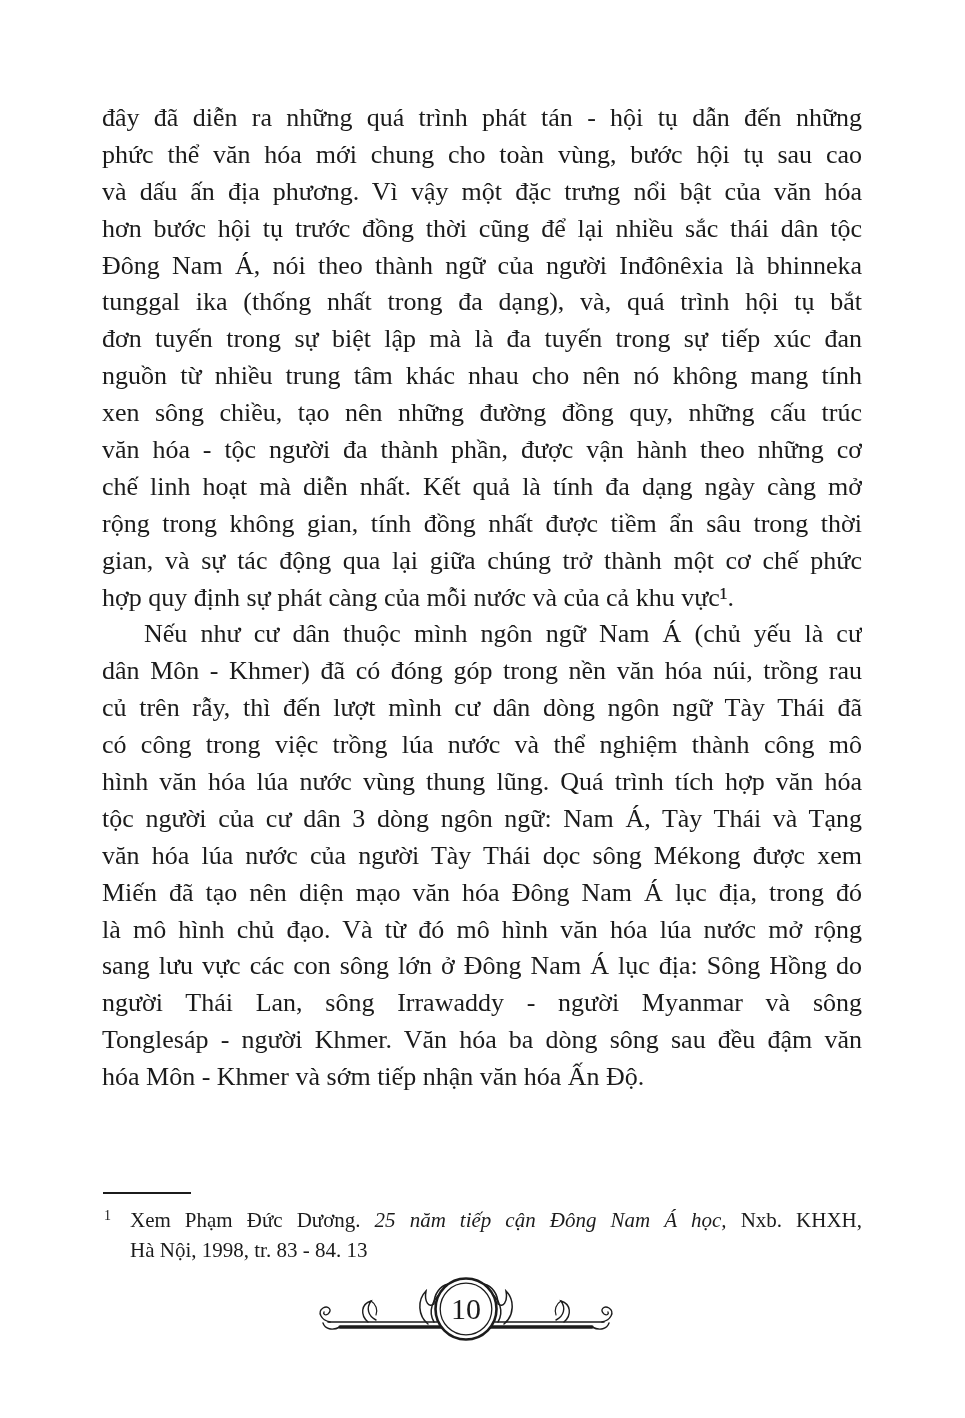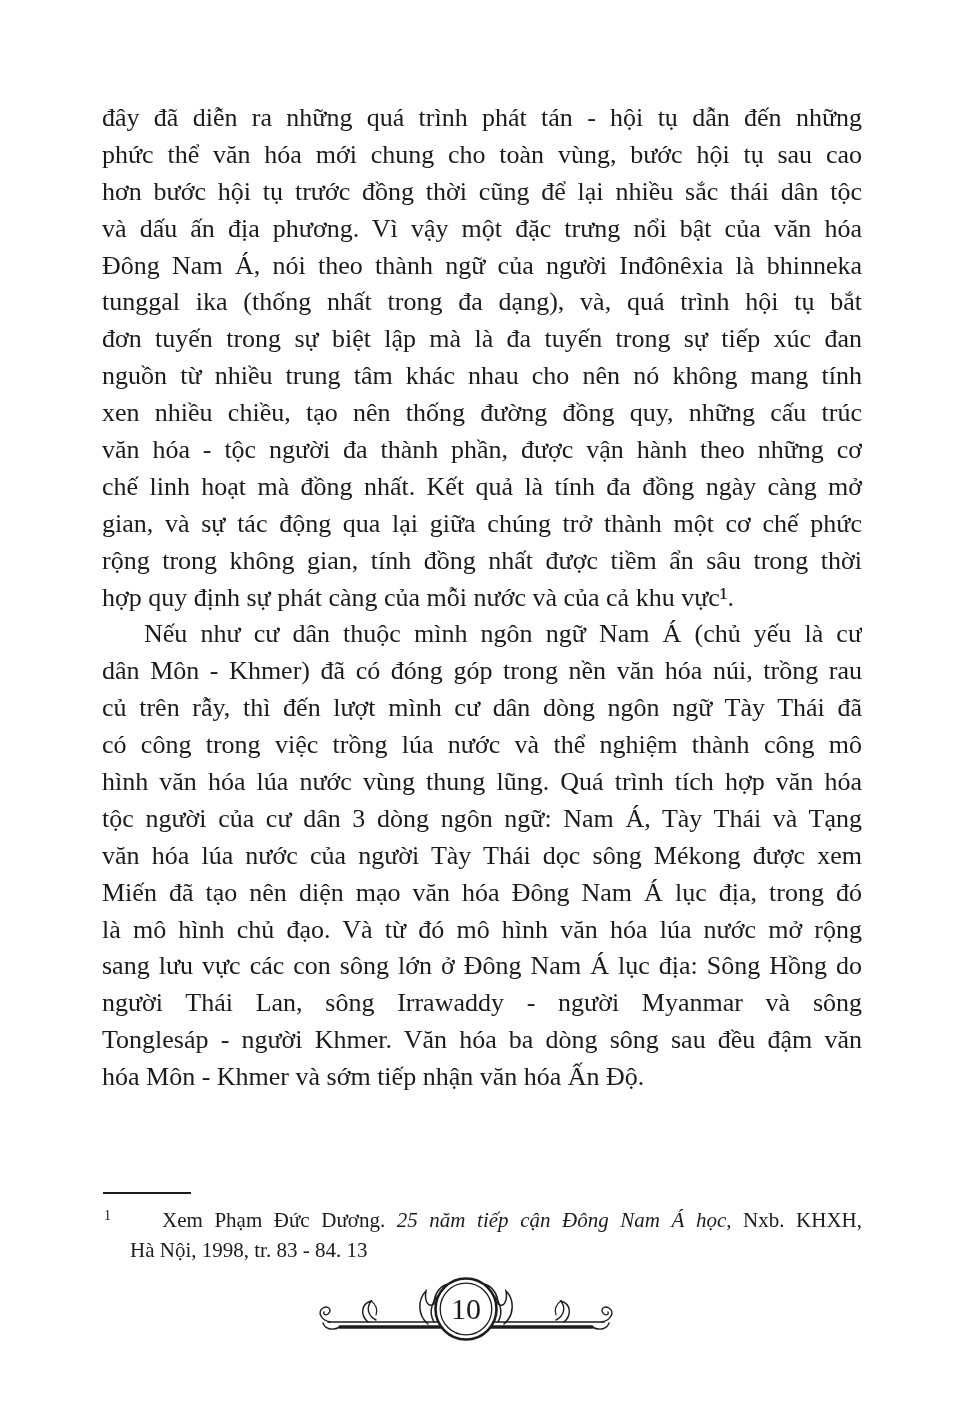--- a/index.html
+++ b/index.html
@@ -50,51 +50,51 @@
   .fn-marker {
     position: absolute;
     left: 2px;
     top: 2px;
     font-size: 14px;
   }
   .fn-text { padding-left: 28px; }
   .fn-line {
     line-height: 29.5px;
   }
-  .fn-line.just { text-align: justify; text-align-last: justify; margin-left: 32px; }
+  .fn-line.just { text-align: justify; text-align-last: justify; }
   .fn-line .it { font-style: italic; }
 
   .ornament {
     position: absolute;
     left: 316px;
     top: 1266px;
     width: 300px;
     height: 88px;
   }
 </style>
 </head>
 <body>
 
 <div class="page">
 
   <div class="body-text" id="body-text">
       <div class="para">
         <div class="line">đây đã diễn ra những quá trình phát tán - hội tụ dẫn đến những</div>
         <div class="line">phức thể văn hóa mới chung cho toàn vùng, bước hội tụ sau cao</div>
+        <div class="line">và dấu ấn địa phương. Vì vậy một đặc trưng nổi bật của văn hóa</div>
         <div class="line">hơn bước hội tụ trước đồng thời cũng để lại nhiều sắc thái dân tộc</div>
-        <div class="line">và dấu ấn địa phương. Vì vậy một đặc trưng nổi bật của văn hóa</div>
         <div class="line">Đông Nam Á, nói theo thành ngữ của người Inđônêxia là bhinneka</div>
         <div class="line">tunggal ika (thống nhất trong đa dạng), và, quá trình hội tụ bắt</div>
         <div class="line">đơn tuyến trong sự biệt lập mà là đa tuyến trong sự tiếp xúc đan</div>
         <div class="line">nguồn từ nhiều trung tâm khác nhau cho nên nó không mang tính</div>
-        <div class="line">xen nhiều chiều, tạo nên thống đường đồng quy, những cấu trúc</div>
+        <div class="line">xen sông chiều, tạo nên những đường đồng quy, những cấu trúc</div>
         <div class="line">văn hóa - tộc người đa thành phần, được vận hành theo những cơ</div>
-        <div class="line">chế linh hoạt mà đồng nhất. Kết quả là tính đa đồng ngày càng mở</div>
+        <div class="line">chế linh hoạt mà diễn nhất. Kết quả là tính đa dạng ngày càng mở</div>
+        <div class="line">rộng trong không gian, tính đồng nhất được tiềm ẩn sâu trong thời</div>
         <div class="line">gian, và sự tác động qua lại giữa chúng trở thành một cơ chế phức</div>
-        <div class="line">rộng trong không gian, tính đồng nhất được tiềm ẩn sâu trong thời</div>
         <div class="line last">hợp quy định sự phát càng của mỗi nước và của cả khu vực¹.</div>
       </div>
       <div class="para indent">
         <div class="line">Nếu như cư dân thuộc mình ngôn ngữ Nam Á (chủ yếu là cư</div>
         <div class="line">dân Môn - Khmer) đã có đóng góp trong nền văn hóa núi, trồng rau</div>
         <div class="line">củ trên rẫy, thì đến lượt mình cư dân dòng ngôn ngữ Tày Thái đã</div>
         <div class="line">có công trong việc trồng lúa nước và thể nghiệm thành công mô</div>
         <div class="line">hình văn hóa lúa nước vùng thung lũng. Quá trình tích hợp văn hóa</div>
         <div class="line">tộc người của cư dân 3 dòng ngôn ngữ: Nam Á, Tày Thái và Tạng</div>
         <div class="line">văn hóa lúa nước của người Tày Thái dọc sông Mékong được xem</div>

